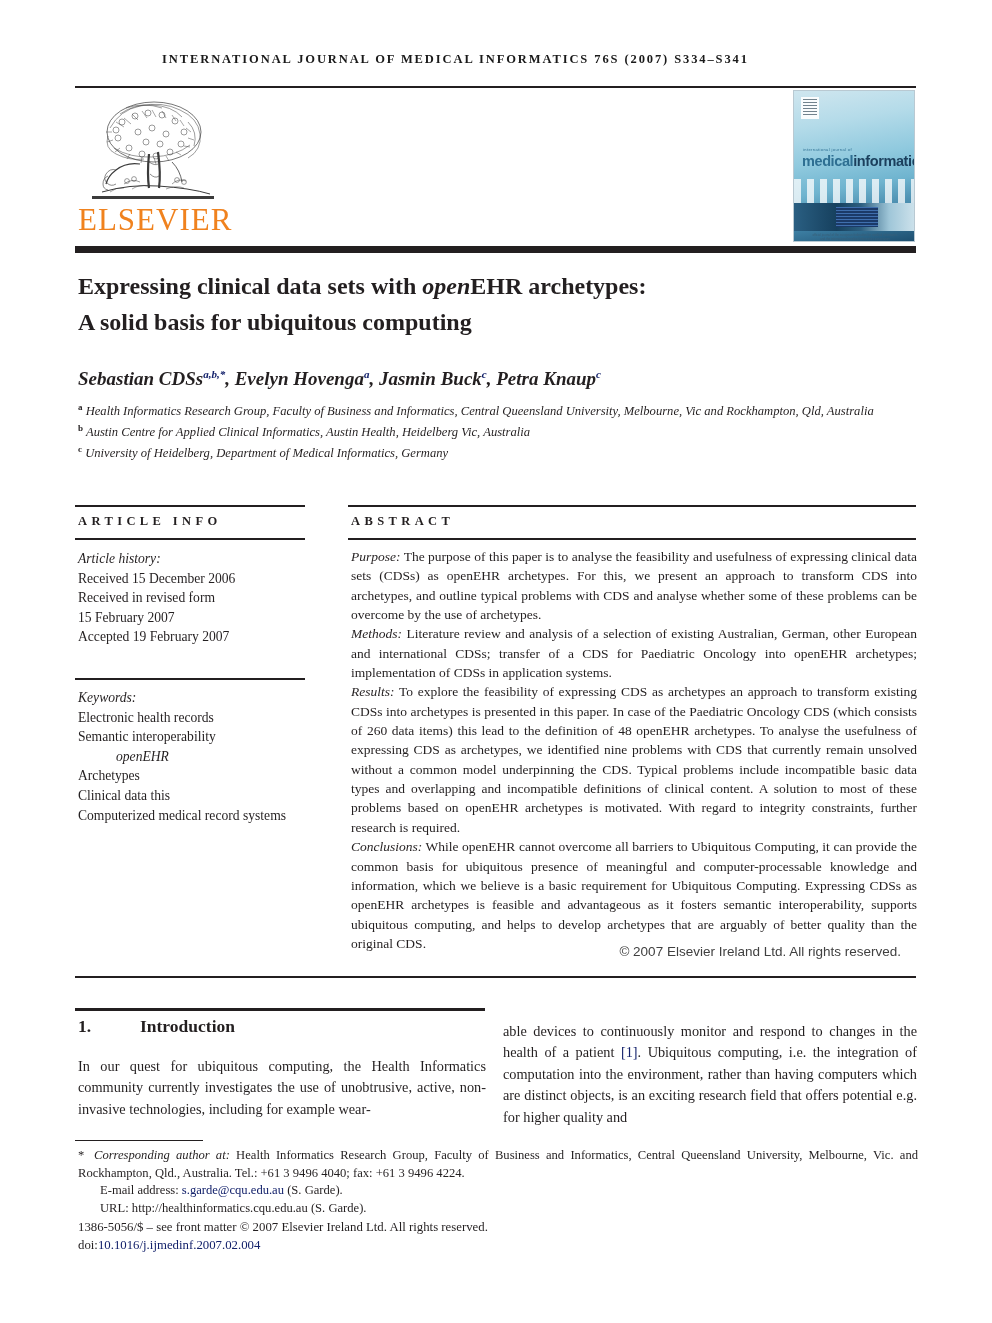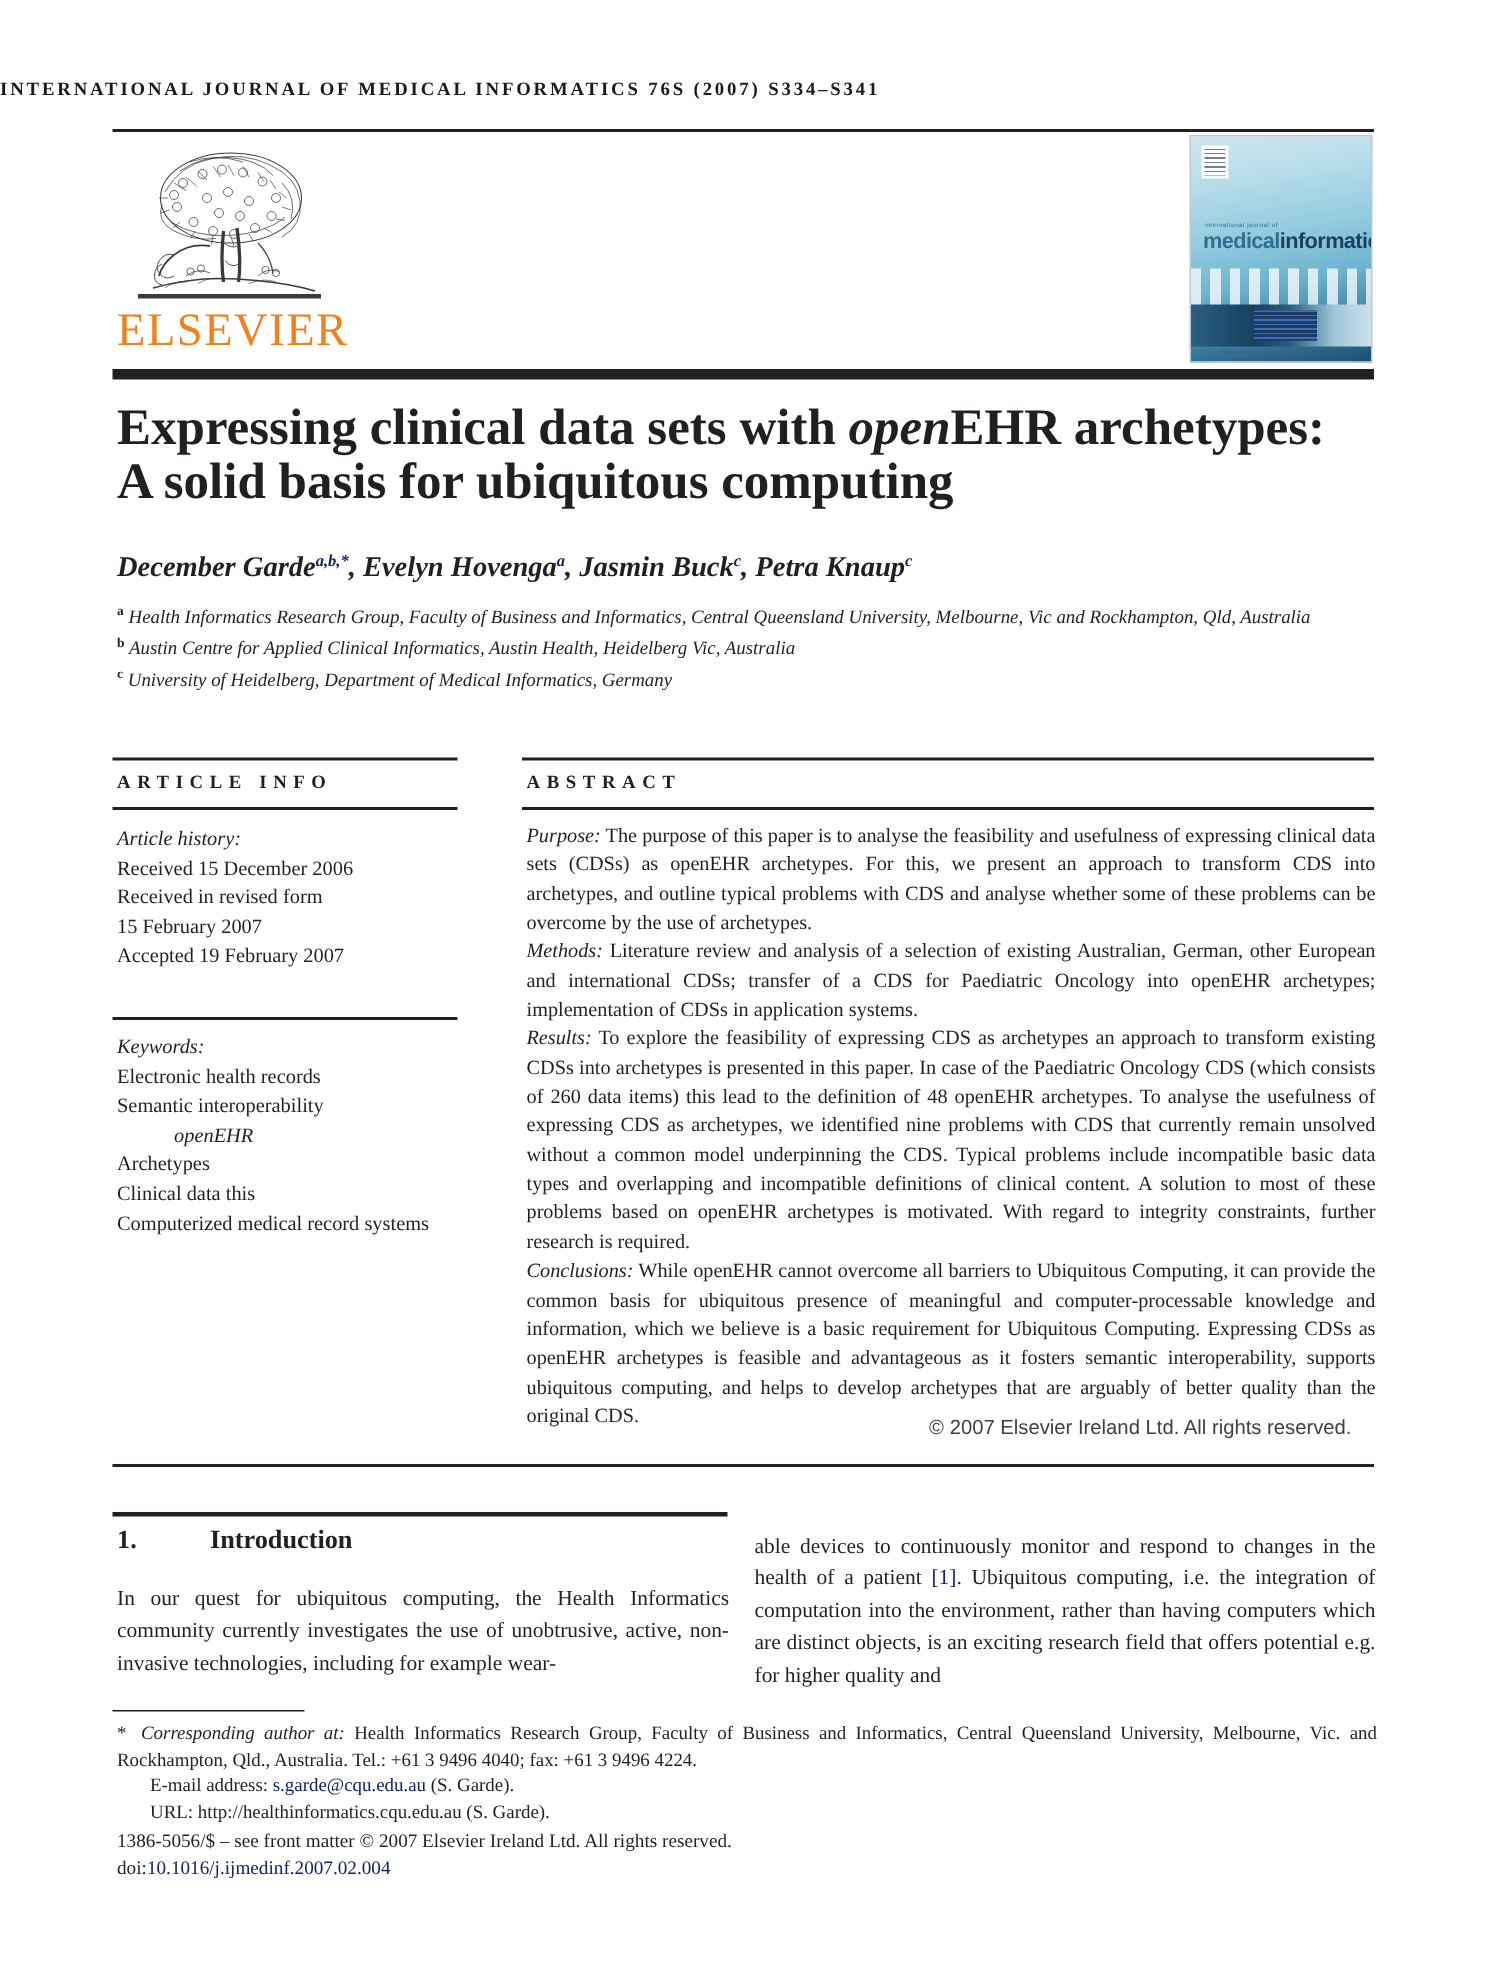--- a/index.html
+++ b/index.html
@@ -10,20 +10,21 @@
     font-family: "Liberation Serif", "DejaVu Serif", serif;
     color: #1a1a1a;
     position: relative;
     overflow: hidden;
   }
   .page { position:absolute; left:0; top:0; width:992px; height:1323px; }
 
   
   .runhead {
     position:absolute; left:0; top:52px; width:911px;
+    text-align:center;
     font-family:"Liberation Serif", serif;
     font-weight:bold;
     font-size:12.5px;
     letter-spacing:1.9px;
     color:#1a1a1a;
     font-variant: small-caps;
   }
 
   
   .rule-thin-top {
@@ -92,21 +93,21 @@
   .cover-footer{
     position:absolute; left:0; top:142px; width:122px; text-align:center;
     font-size:3px; color:#3a5f78; line-height:4px;
     font-family:"Liberation Sans",sans-serif;
   }
 
   
   .title {
     position:absolute; left:78px; top:268px; width:850px;
     font-family:"Liberation Serif", serif;
-    font-weight:bold; font-size:34px; line-height:36px; color:#231f20;
+    font-weight:bold; font-size:24px; line-height:36px; color:#231f20;
   }
   .title i { font-style:italic; }
 
   .authors {
     position:absolute; left:78px; top:368px; width:850px;
     font-family:"Liberation Serif", serif;
     font-style:italic; font-weight:bold; font-size:19px; color:#231f20;
   }
   .authors sup { font-size:11px; color:#13216b; font-style:italic; }
 
@@ -292,21 +293,21 @@
       <span>and the international medical informatics association</span>
     </div>
   </div>
 
   <div class="title">
     <span><span>Expressing clinical data sets with </span><i>open</i><span>EHR archetypes:</span></span><br>
     <span>A solid basis for ubiquitous computing</span>
   </div>
 
   <div class="authors">
-    <span>December Garde</span><sup>a,b,*</sup>,
+    <span>Sebastian CDSs</span><sup>a,b,*</sup>,
     <span>Evelyn Hovenga</span><sup>a</sup>,
     <span>Jasmin Buck</span><sup>c</sup>,
     <span>Petra Knaup</span><sup>c</sup>
   </div>
 
   <div class="affil">
     <div><sup>a</sup> <span>Health Informatics Research Group, Faculty of Business and Informatics, Central Queensland University, Melbourne, Vic and Rockhampton, Qld, Australia</span></div>
     <div><sup>b</sup> <span>Austin Centre for Applied Clinical Informatics, Austin Health, Heidelberg Vic, Australia</span></div>
     <div><sup>c</sup> <span>University of Heidelberg, Department of Medical Informatics, Germany</span></div>
   </div>

